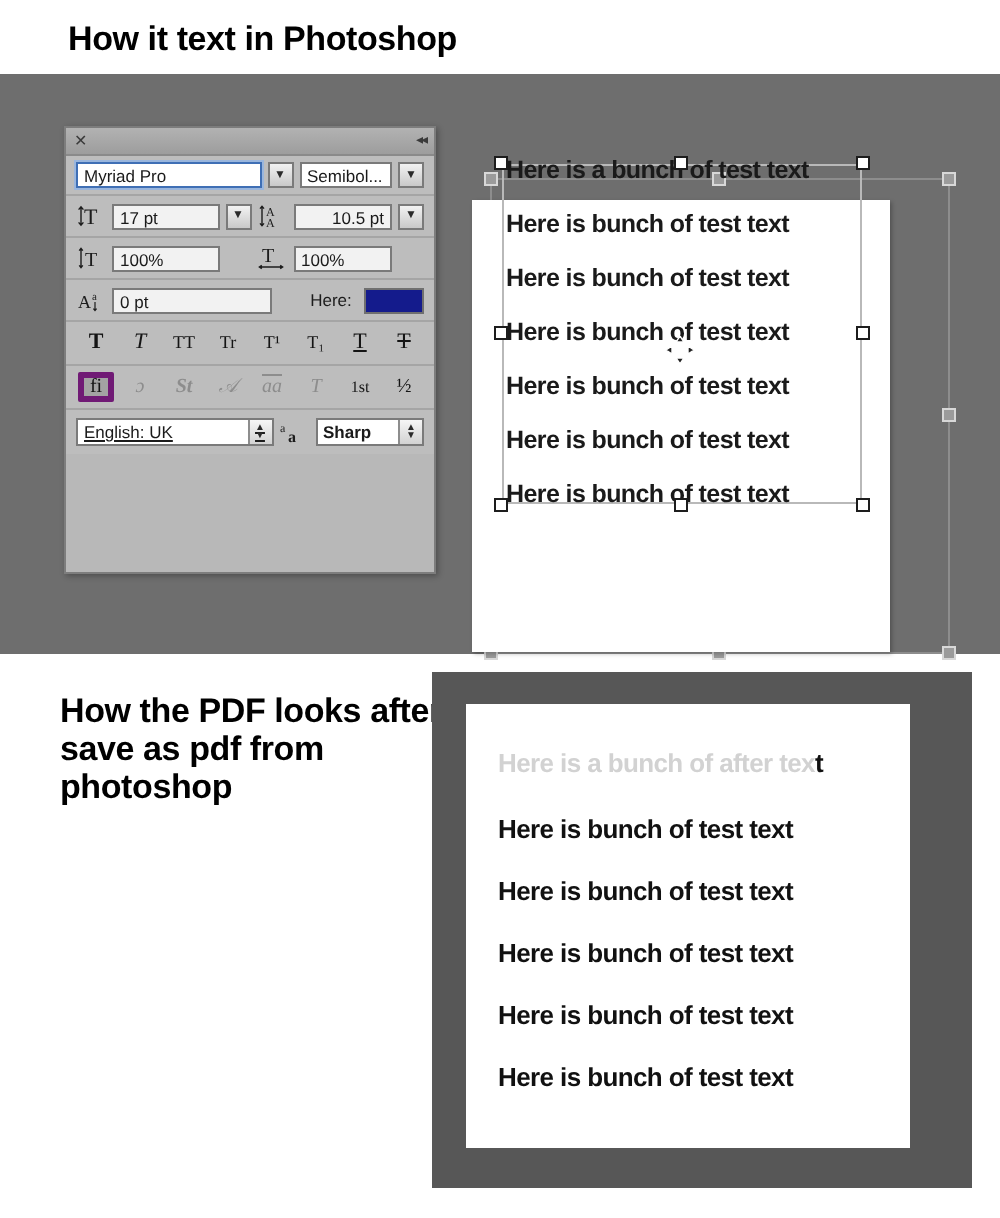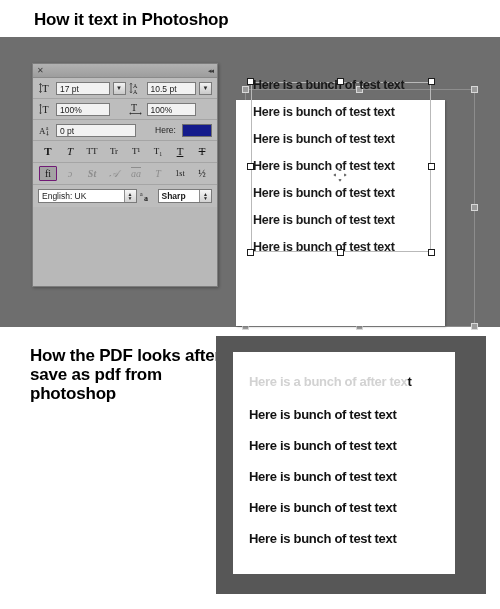--- a/index.html
+++ b/index.html
@@ -164,21 +164,21 @@
   }
   .sbtn.sm{font-size:9px;}
   .otbtn{
     width:18px;height:15px;
     display:flex;align-items:center;justify-content:center;
     font-family:"Liberation Serif",serif;font-size:10px;color:#8d8d8d;
     line-height:1;
   }
   .otbtn.on{
     color:#141414;background:#a3a3a3;
-    border:1px solid #701a75;box-sizing:border-box;
+    border:3px solid #701a75;box-sizing:border-box;
     border-radius:1px;
   }
   .otbtn.dark{color:#141414;}
 
   .popup{
     display:flex;align-items:stretch;
     background:#ffffff;border:1px solid #7a7a7a;
     height:14px;box-sizing:border-box;
   }
   .popup .ptxt{
@@ -260,38 +260,44 @@
 <div class="char-panel">
 
   <div class="cp-titlebar">
     <span class="cp-close">✕</span>
     <span class="cp-collapse">◂◂</span>
   </div>
 
 
   <div class="cp-body">
 
+    <div class="cp-row">
+      <div class="fld focusfield" style="flex:1 1 92px;">Myriad Pro</div>
+      <div class="arrowbtn">▼</div>
+      <div class="fld" style="flex:1 1 46px;">Semibol...</div>
+      <div class="arrowbtn">▼</div>
+    </div>
 
     <div class="cp-row">
       <div class="ic">
         <svg width="14" height="12" viewBox="0 0 14 12">
           <text x="3" y="10" font-size="11" font-family="Liberation Serif, serif" fill="#1c1c1c">T</text>
           <path d="M1.5 2 V10 M0.3 2.8 L1.5 1.4 L2.7 2.8 M0.3 9.2 L1.5 10.6 L2.7 9.2" stroke="#1c1c1c" stroke-width="0.7" fill="none"></path>
         </svg>
       </div>
       <div class="fld grayfield" style="flex:1 1 52px;">17 pt</div>
       <div class="arrowbtn">▼</div>
       <div class="ic">
         <svg width="14" height="12" viewBox="0 0 14 12">
           <text x="4" y="6" font-size="6" font-family="Liberation Serif, serif" fill="#1c1c1c">A</text>
           <text x="4" y="11.5" font-size="6" font-family="Liberation Serif, serif" fill="#1c1c1c">A</text>
           <path d="M2 1.5 V10.5 M1 2.3 L2 1.2 L3 2.3 M1 9.7 L2 10.8 L3 9.7" stroke="#1c1c1c" stroke-width="0.7" fill="none"></path>
         </svg>
       </div>
-      <div class="fld grayfield" style="flex:1 1 48px;">10.5 pt</div>
+      <div class="fld grayfield" style="flex:1 1 48px;text-align:right;">10.5 pt</div>
       <div class="arrowbtn">▼</div>
     </div>
 
 
     <div class="cp-row">
       <div class="ic">
         <svg width="14" height="12" viewBox="0 0 14 12">
           <text x="3.5" y="10" font-size="10" font-family="Liberation Serif, serif" fill="#1c1c1c">T</text>
           <path d="M1.5 1.5 V10.5 M0.6 2.3 L1.5 1.2 L2.4 2.3 M0.6 9.7 L1.5 10.8 L2.4 9.7" stroke="#1c1c1c" stroke-width="0.7" fill="none"></path>
         </svg>
@@ -338,21 +344,21 @@
       <div class="otbtn" style="font-style:italic;">ɔ</div>
       <div class="otbtn" style="font-style:italic;font-weight:bold;">St</div>
       <div class="otbtn" style="font-style:italic;">𝒜</div>
       <div class="otbtn" style="font-style:italic;text-decoration:overline;">aa</div>
       <div class="otbtn" style="font-style:italic;">T</div>
       <div class="otbtn dark" style="font-size:8px;">1st</div>
       <div class="otbtn dark">½</div>
     </div>
 
     <div class="cp-row nob" style="padding:4px 5px;">
-      <div class="popup" style="flex:1 1 94px;">
+      <div class="popup" style="flex:1 1 94px;text-decoration:underline;">
         <span class="ptxt">English: UK</span>
         <span class="parrow">▲<br>▼</span>
       </div>
       <div class="ic">
         <svg width="14" height="12" viewBox="0 0 14 12">
           <text x="0" y="6" font-size="6" font-family="Liberation Serif, serif" fill="#1c1c1c">a</text>
           <text x="4" y="11" font-size="8" font-family="Liberation Serif, serif" font-weight="bold" fill="#1c1c1c">a</text>
         </svg>
       </div>
       <div class="popup" style="flex:1 1 50px;font-weight:bold;">

